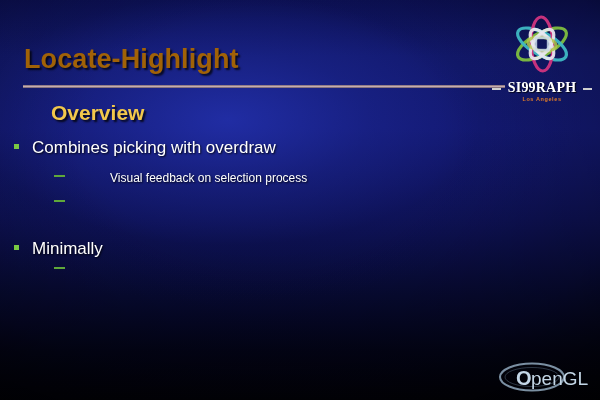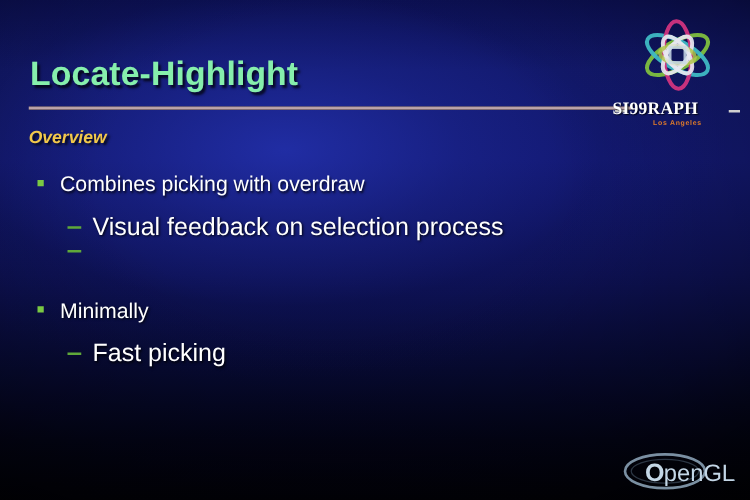--- a/index.html
+++ b/index.html
@@ -57,63 +57,62 @@
     inset: 0;
   }
 
   
   .title {
     position: absolute;
     left: 24px;
     top: 44px;
     font-size: 27px;
     font-weight: bold;
-    color: #86efac;
+    color: #a16207;
     letter-spacing: 0.1px;
     text-shadow: 2px 2px 2px rgba(0,0,0,0.75);
     white-space: nowrap;
   }
 
   .rule {
     position: absolute;
     left: 23px;
     top: 85px;
     width: 482px;
     height: 3px;
     background: linear-gradient(to bottom, #6c5a66 0%, #cbb3b6 42%, #b49ba2 72%, #4a3d49 100%);
   }
 
   
   .subtitle {
     position: absolute;
-    left: 23px;
+    left: 51px;
     top: 101px;
-    font-size: 14px;
-    font-weight: bold;
-    font-style: italic;
+    font-size: 21px;
+    font-weight: bold;
     color: #f2c84b;
     text-shadow: 2px 2px 2px rgba(0,0,0,0.8);
     white-space: nowrap;
   }
 
   
   .bullets {
     position: absolute;
     left: 0;
     top: 138px;
     width: 600px;
   }
   .bullet-row {
     position: relative;
     display: flex;
     align-items: baseline;
     white-space: nowrap;
   }
   .bullet-row.level-1 {
-    padding-left: 30px;
+    padding-left: 14px;
     height: 33px;
   }
   .bullet-row.level-2 {
     padding-left: 54px;
     height: 34px;
   }
 
   .marker-dot {
     width: 5px;
     height: 5px;
@@ -133,37 +132,37 @@
     top: -5px;
     margin-right: 9px;
     flex: 0 0 auto;
   }
 
   .bullet-text {
     color: #ffffff;
     text-shadow: 1px 1px 2px rgba(0,0,0,0.85);
   }
   .level-1 .bullet-text { font-size: 17px; }
-  .level-2 .bullet-text { font-size: 20px; }
+  .level-2 .bullet-text { font-size: 12px; margin-left: 36px; }
 
   
   .siggraph {
     position: absolute;
     right: 6px;
     top: 8px;
     width: 104px;
     height: 98px;
   }
   .siggraph svg { display: block; }
   .sig-wordmark {
     position: absolute;
     left: 0;
     top: 72px;
     width: 104px;
-    text-align: left;
+    text-align: center;
     font-family: "Liberation Serif", serif;
     font-size: 14px;
     font-weight: bold;
     color: #ffffff;
     letter-spacing: 0.2px;
     text-shadow: 1px 1px 1px rgba(0,0,0,0.8);
   }
   .sig-city {
     position: absolute;
     left: 0;
@@ -227,21 +226,20 @@
         <span class="marker-dash"></span>
       </div>
 
       <div class="bullet-row level-1">
         <span class="marker-dot"></span>
         <span class="bullet-text">Minimally</span>
       </div>
 
       <div class="bullet-row level-2">
         <span class="marker-dash"></span>
-        <span class="bullet-text">Fast picking</span>
       </div>
 
 
     </div>
 
     <div class="siggraph">
       <svg width="104" height="76" viewBox="0 0 104 76">
         <g fill="none" stroke-width="3.2" transform="translate(52,36)">
           <ellipse rx="27" ry="11" stroke="#7fbf3f" transform="rotate(-28)" opacity="0.95"></ellipse>
           <ellipse rx="27" ry="11" stroke="#3fb9c4" transform="rotate(28)" opacity="0.95"></ellipse>

